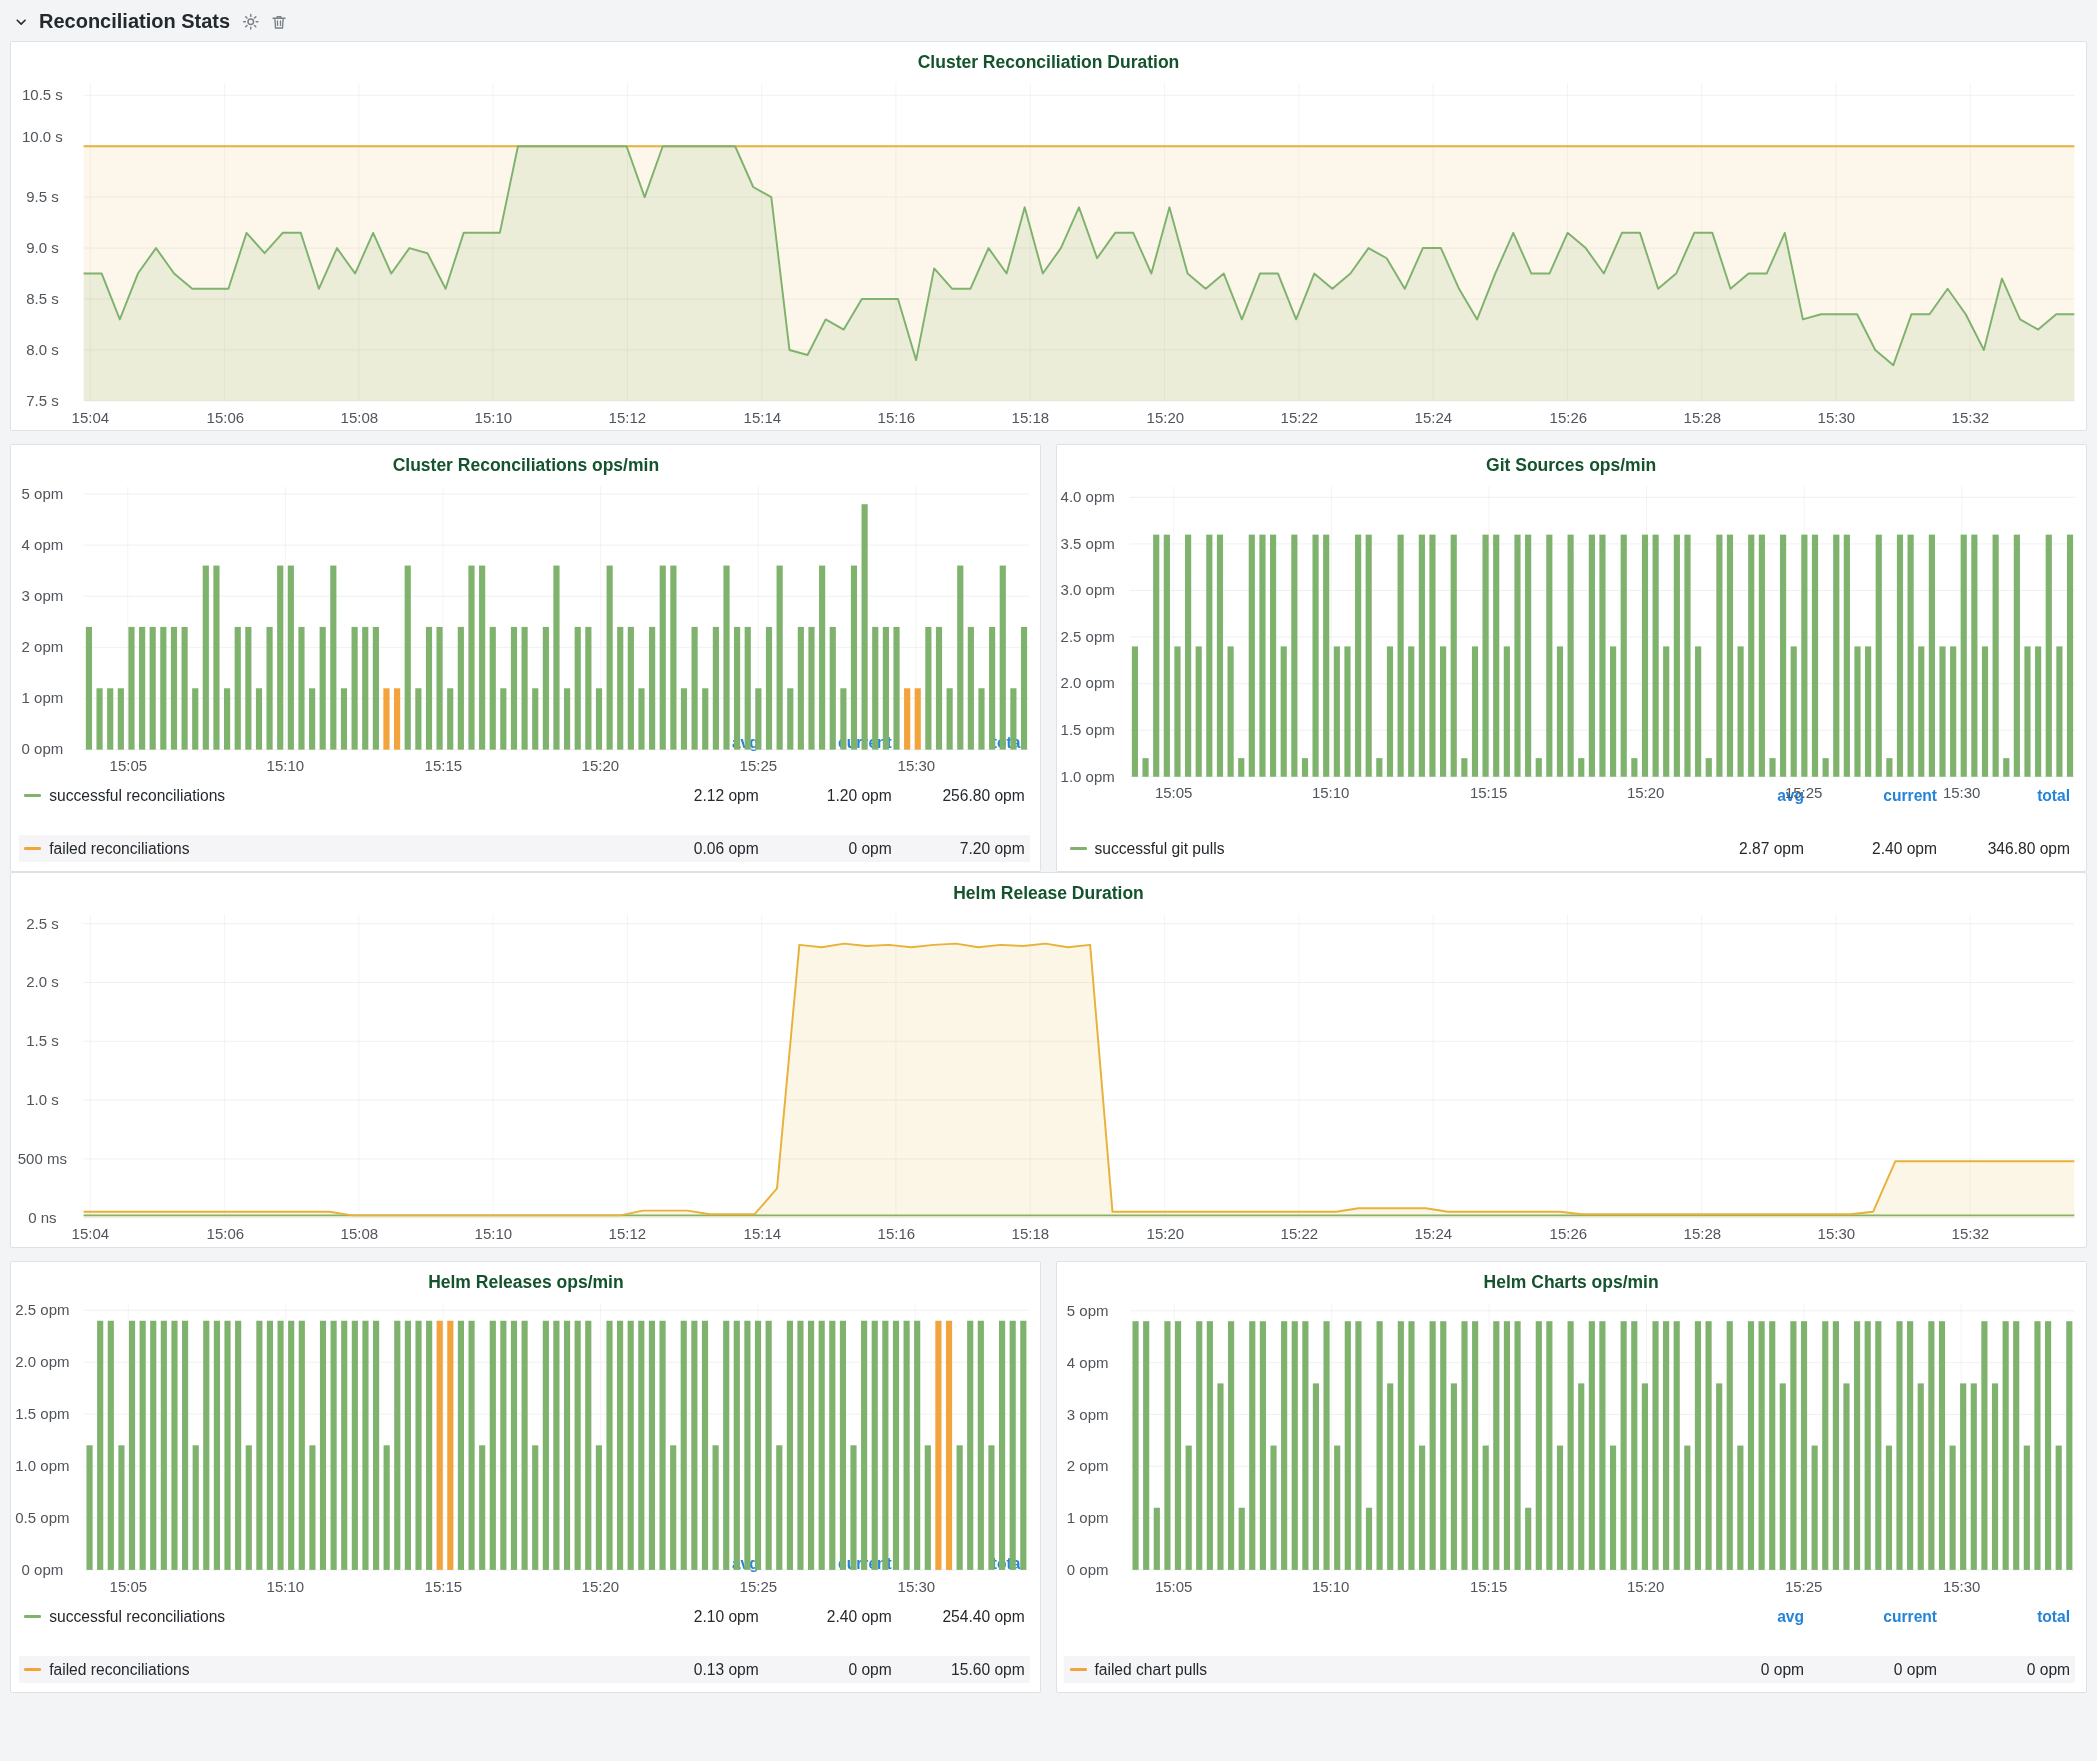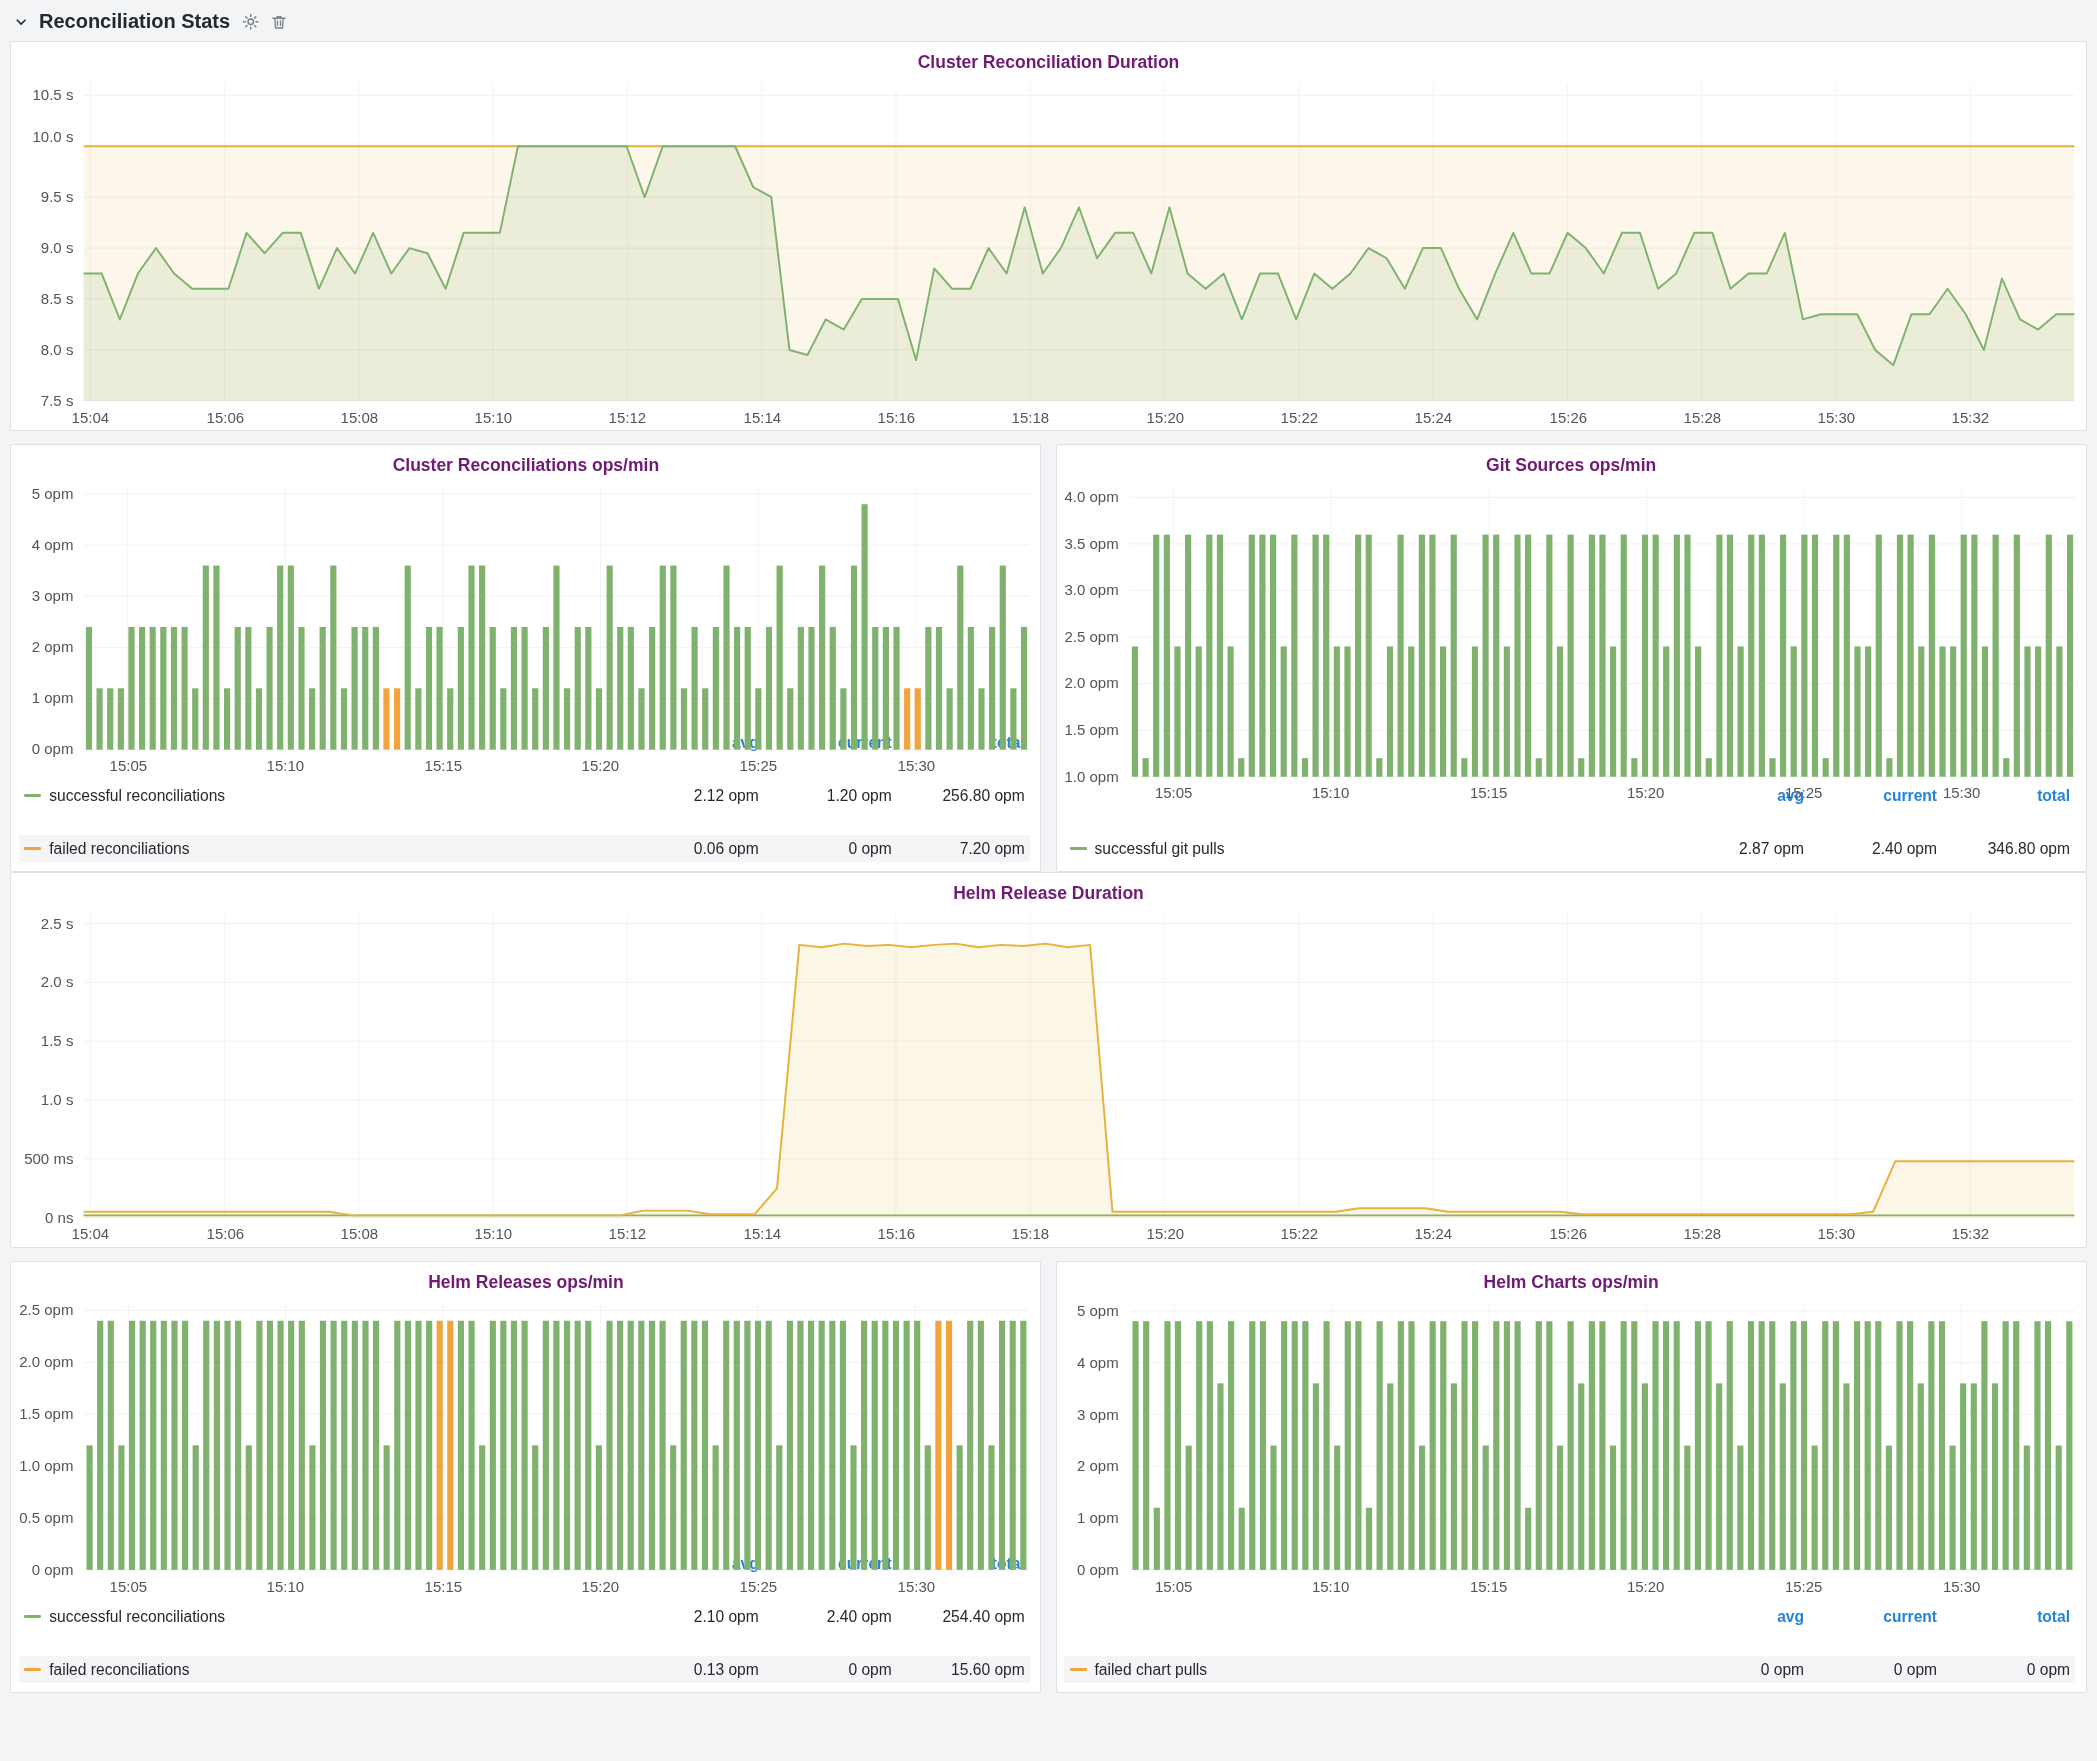--- a/index.html
+++ b/index.html
@@ -11,25 +11,25 @@
   .icon-btn{display:flex;align-items:center;color:#7b8087;cursor:pointer}
   .chev{display:flex;align-items:center}
   .row{display:flex;gap:14.3px;margin:0 10.4px;}
   .panel{background:#fff;border:0.6px solid #dfe1e4;border-radius:1.9px;display:flex;flex-direction:column;overflow:hidden}
   .panel.full{margin:0 10.4px;}
   .half{flex:1;min-width:0;}
   .h-dur1{height:390px}
   .r1 .half{height:428px}
   .h-dur2{height:376px}
   .r2 .half{height:432px}
-  .panel-title{text-align:center;font-size:17.5px;font-weight:600;padding:9.7px 0 1.3px;color:#701a75;cursor:pointer}
+  .panel-title{text-align:center;font-size:17.5px;font-weight:600;padding:9.7px 0 1.3px;color:#14532d;cursor:pointer}
   .chart{position:relative;flex:1;}
   .chart svg{position:absolute;left:0;top:0}
   .tick{position:absolute;font-size:15px;color:#50555b;line-height:17px;white-space:nowrap}
-  .tick-y{text-align:right;left:0}
+  .tick-y{text-align:center;left:0}
   .tick-x{width:84px;text-align:center;}
   .legend{padding:1.3px 10.4px 9px 7.8px;font-size:15.6px;}
   .legend-row{display:flex;align-items:center;padding:4.5px 5.2px;border-radius:1.3px;margin-top:26px;}
   .legend-row.alt{background:#f5f5f7;}
   .legend-name{flex:1;display:flex;align-items:center;gap:7.8px;color:#24292e;cursor:pointer}
   .mark{width:17px;height:2.6px;border-radius:1.3px;display:inline-block;flex:none}
   .mark.green{background:#7EB26D}
   .mark.orange{background:#F2A33C}
   .legend-val{width:133px;text-align:right;color:#24292e;}
   .legend-head .legend-val{color:#2583d8;font-weight:700;cursor:pointer}

